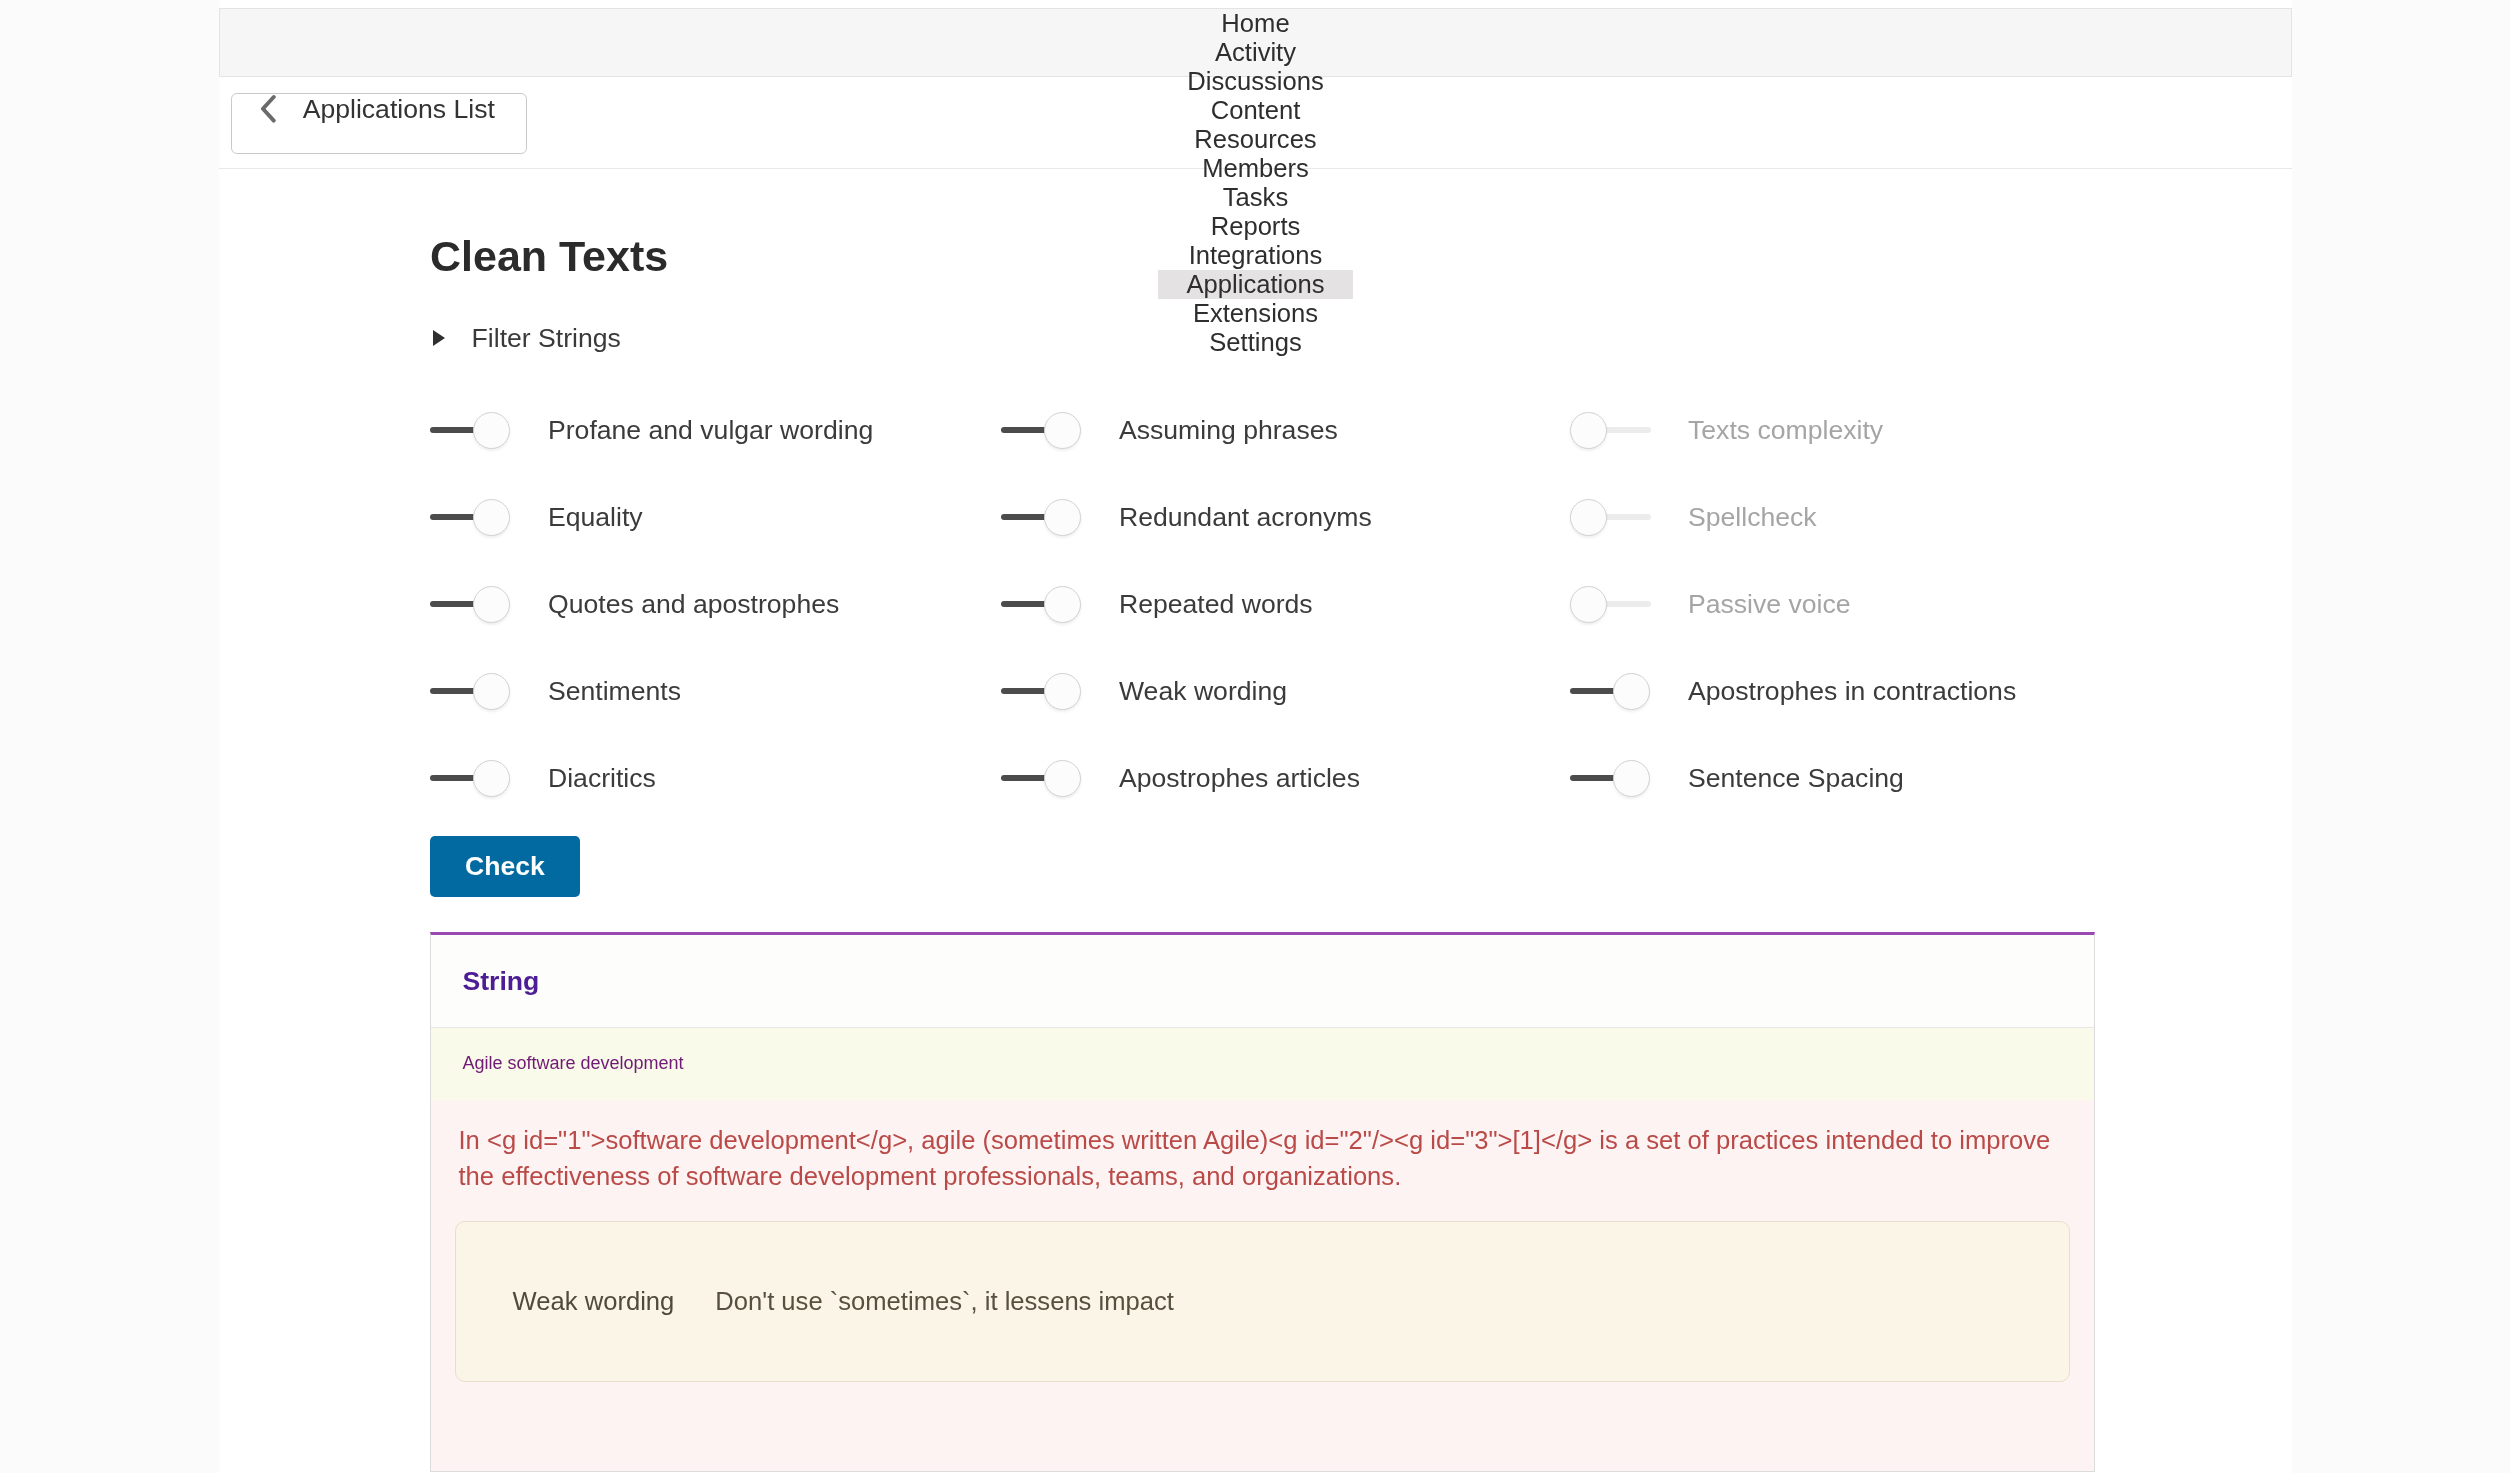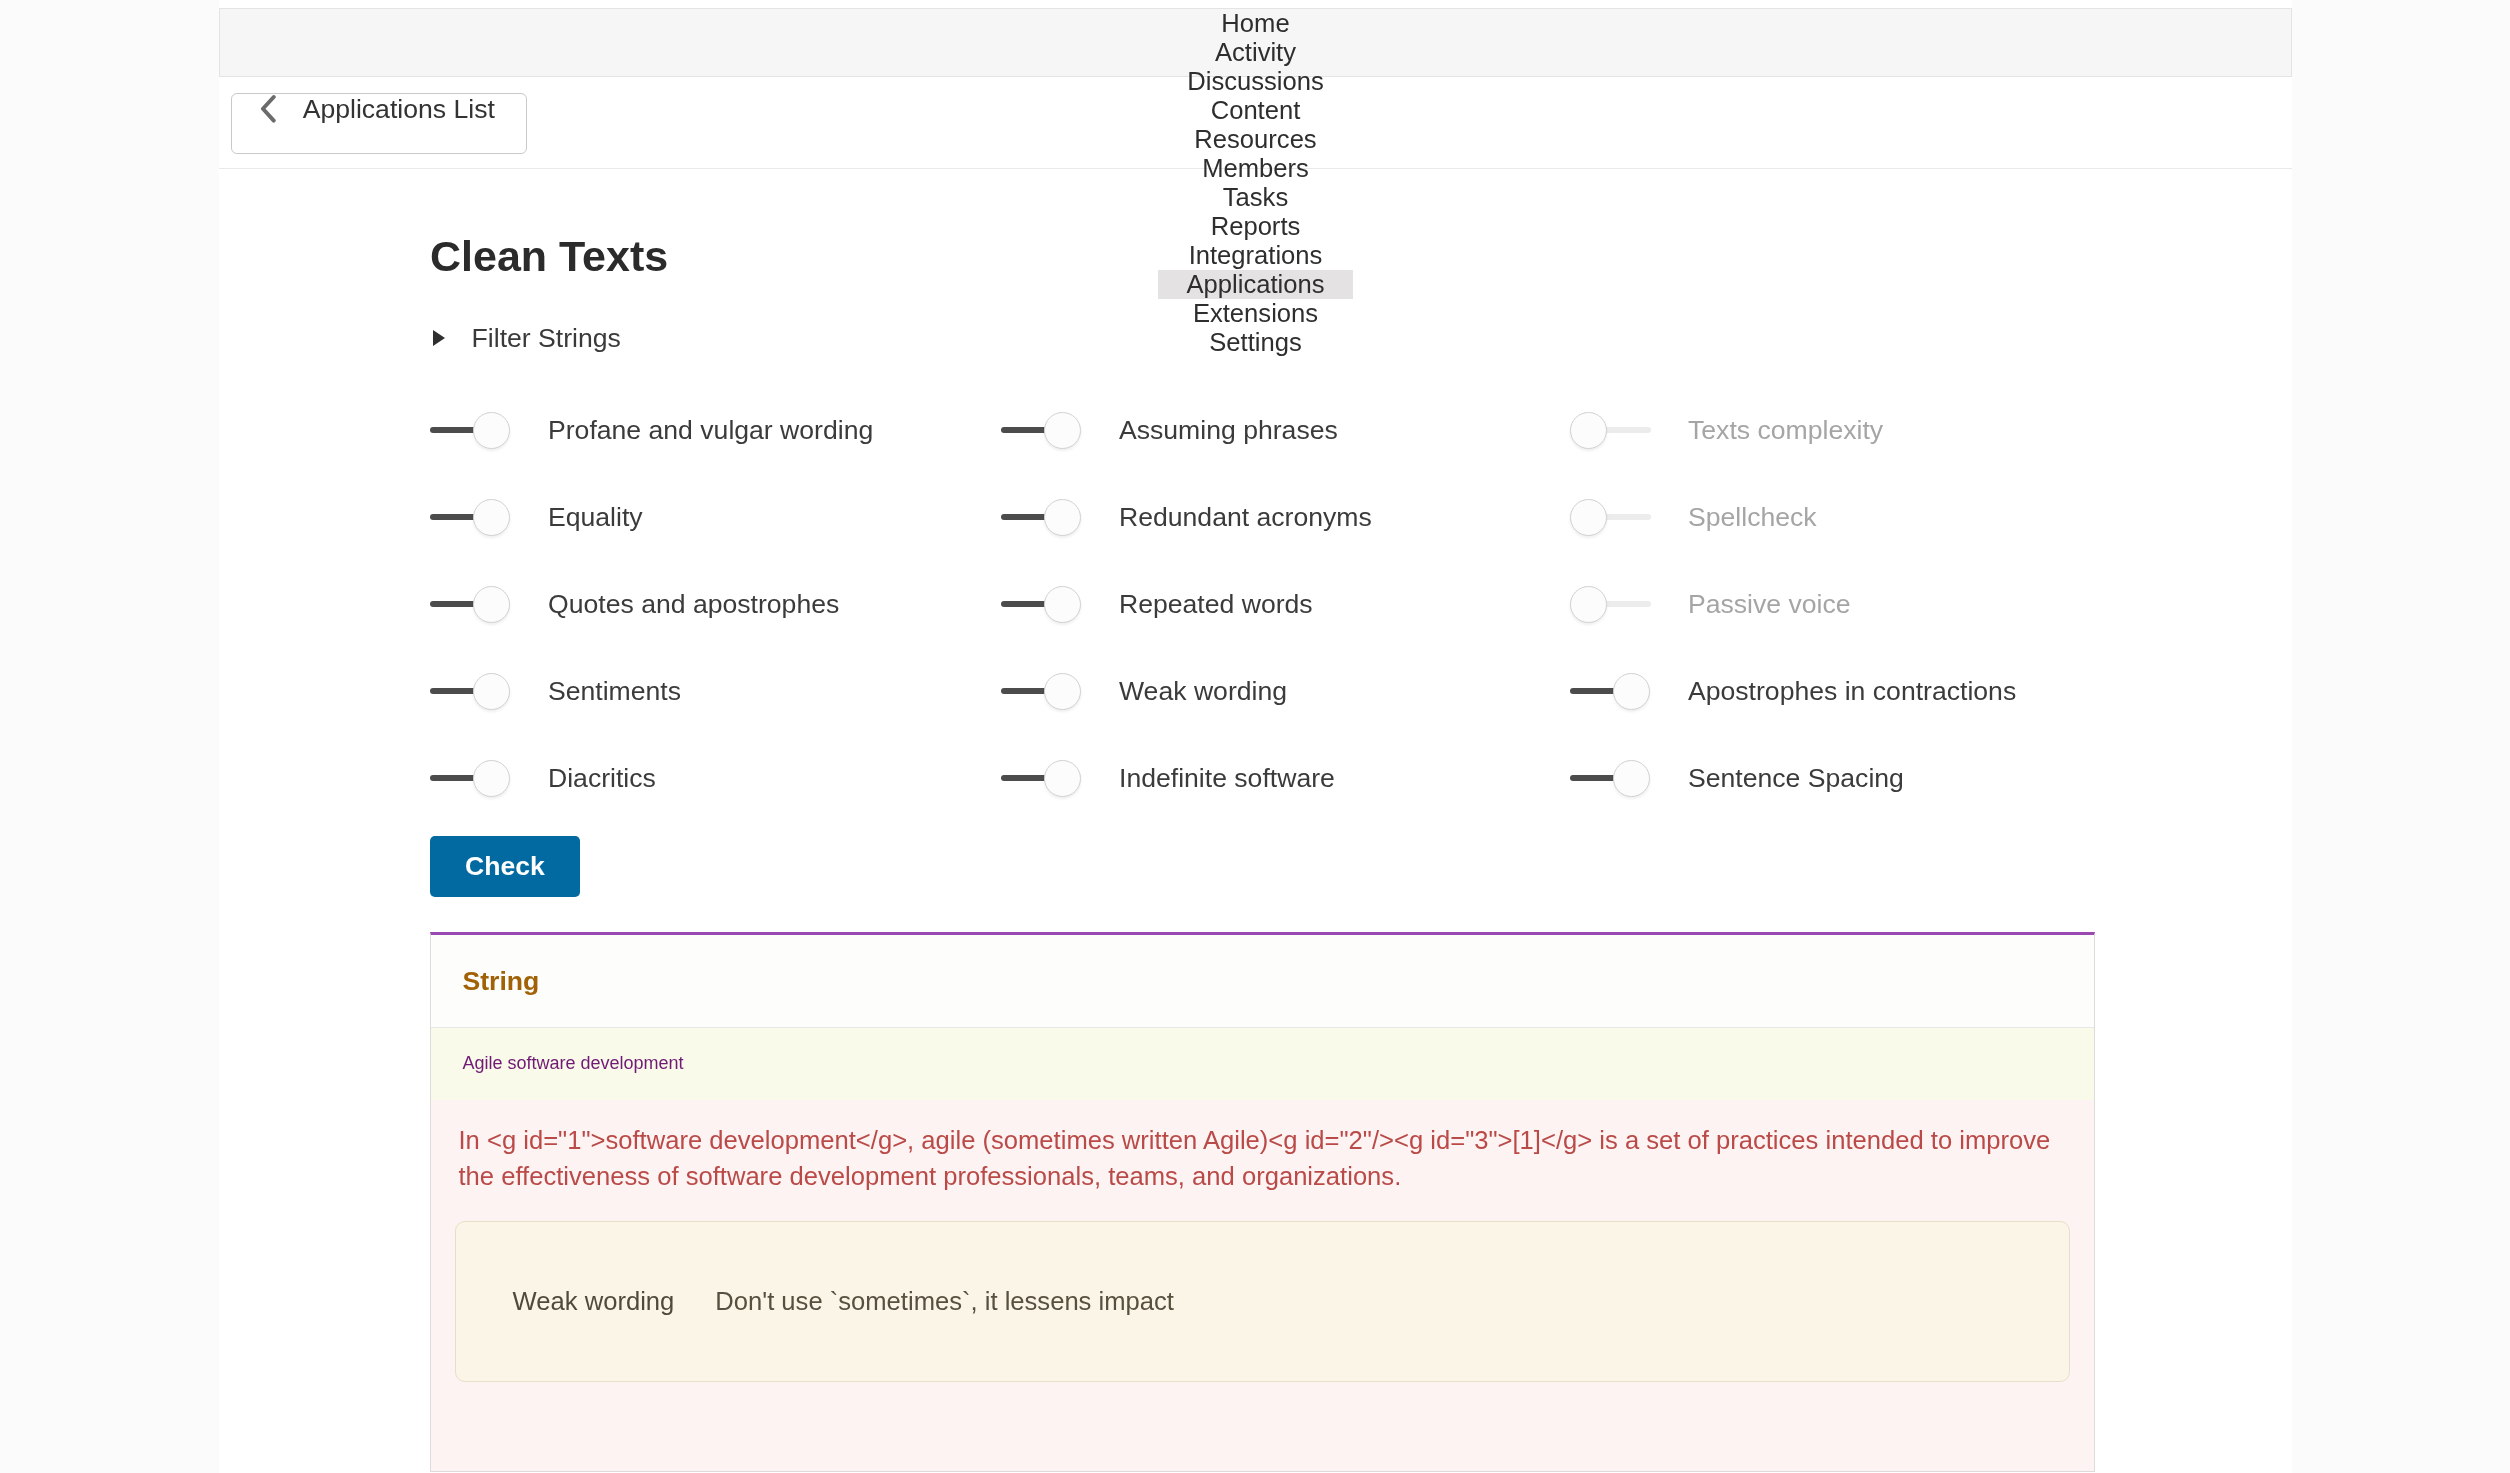--- a/index.html
+++ b/index.html
@@ -99,21 +99,21 @@
 
   
   .results-panel {
     margin-top: 35px;
     border: 1px solid #dcdcdc;
     border-top: 3.9px solid #9a49b2;
     background: #fff;
   }
   .results-header {
     padding: 31.5px 31.5px 29.6px;
-    font-size: 26.6px; font-weight: 700; color: #a16207;
+    font-size: 26.6px; font-weight: 700; color: #4c1d95;
     background: #fdfdfb;
     border-bottom: 1px solid #e7e7e7;
   }
   .string-row {
     padding: 25.6px 31.5px;
     background: #f9fae9;
     font-size: 18px; color: #701a75;
   }
   .error-section {
     background: #fdf3f2;
@@ -247,21 +247,21 @@
               <span class="track"></span>
               <span class="knob"></span>
             </span>
           <span class="toggle-label">Weak wording</span>
         </div>
         <div class="toggle-item">
           <span class="toggle on">
               <span class="track"></span>
               <span class="knob"></span>
             </span>
-          <span class="toggle-label">Indefinite software</span>
+          <span class="toggle-label">Apostrophes articles</span>
         </div>
 
         <div class="toggle-item disabled">
           <span class="toggle off">
               <span class="track"></span>
               <span class="knob"></span>
             </span>
           <span class="toggle-label">Texts complexity</span>
         </div>
         <div class="toggle-item disabled">

